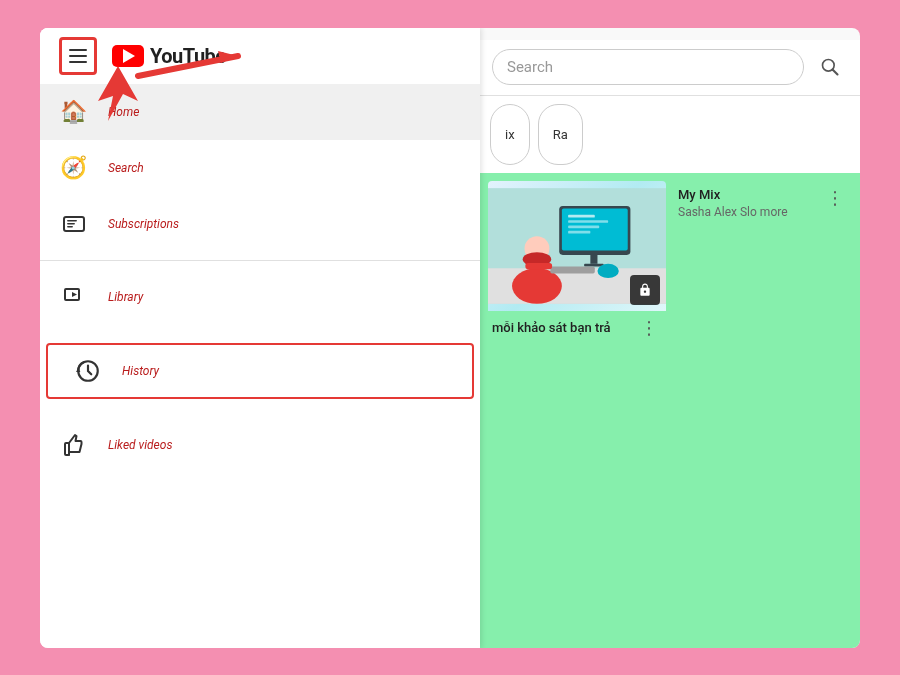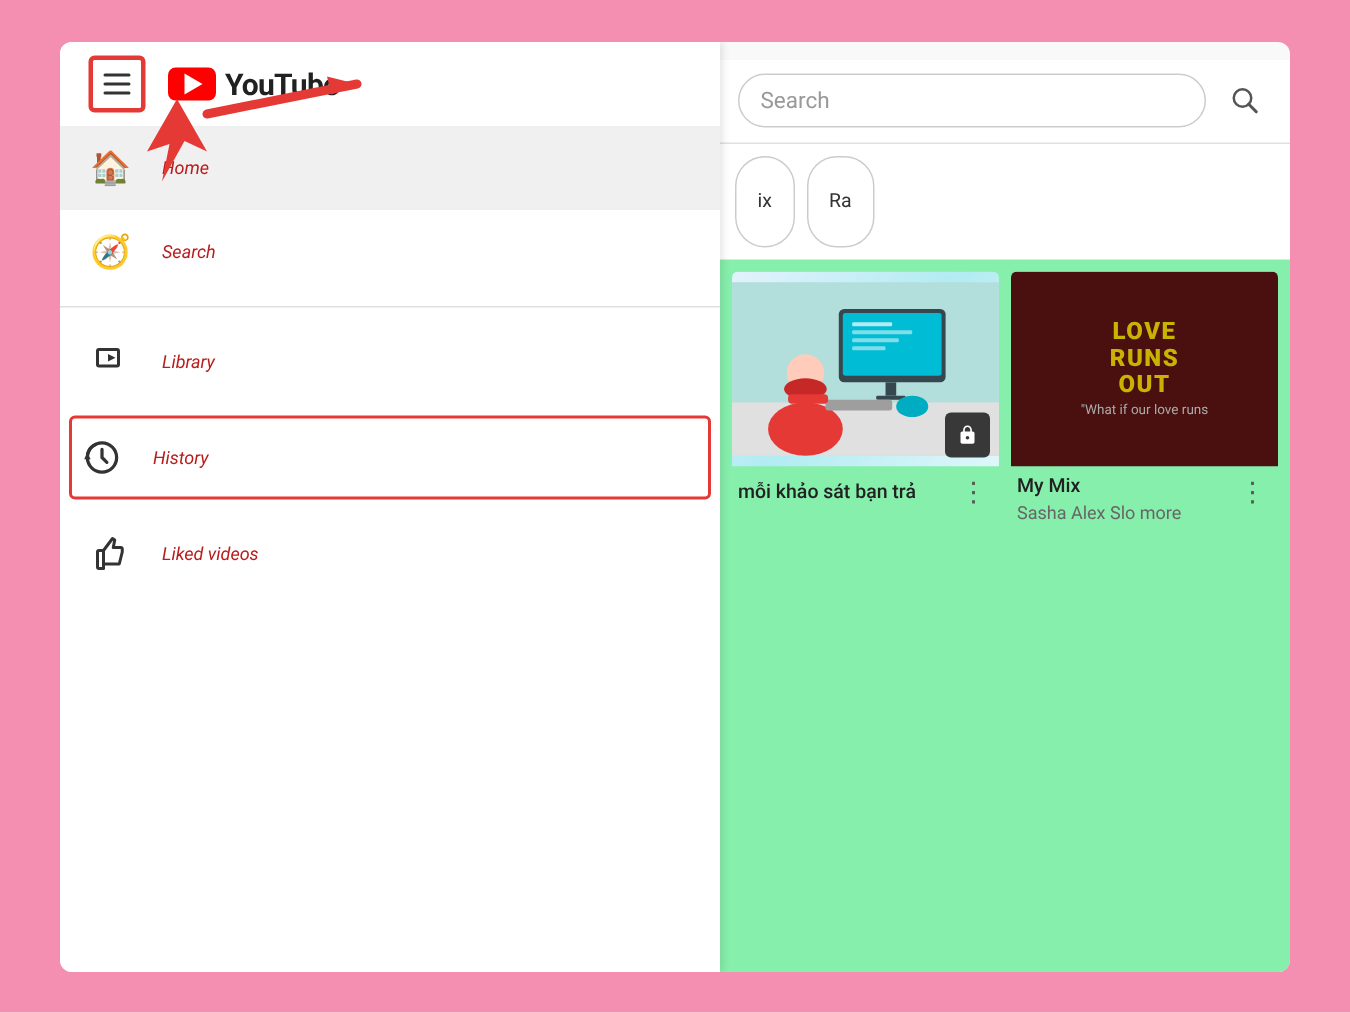--- a/index.html
+++ b/index.html
@@ -146,22 +146,22 @@
       transition: background 0.1s;
     }
 
     .nav-item.active {
       background: #f0f0f0;
     }
 
     .nav-item.highlighted {
       border: 2.5px solid #e53935;
       border-radius: 4px;
-      margin: 8px 6px;
-      padding: 12px 6px;
+      margin: 18px 6px;
+      padding: 12px 26px;
     }
 
     .nav-icon {
       width: 28px;
       height: 28px;
       display: flex;
       align-items: center;
       justify-content: center;
       font-size: 22px;
       color: #333;
@@ -382,20 +382,31 @@
       <div class="nav-item active">
         <div class="nav-icon">🏠</div>
         <span class="nav-label">Home</span>
       </div>
 
       <div class="nav-item">
         <div class="nav-icon">🧭</div>
         <span class="nav-label">Search</span>
       </div>
 
+      <div class="nav-item">
+        <div class="nav-icon" style="font-size:16px;">
+          <svg width="24" height="24" viewBox="0 0 24 24" fill="none">
+            <rect x="2" y="5" width="20" height="14" rx="2" stroke="#333" stroke-width="2"></rect>
+            <rect x="5" y="8" width="10" height="1.5" rx="1" fill="#333"></rect>
+            <rect x="5" y="11" width="8" height="1.5" rx="1" fill="#333"></rect>
+            <rect x="5" y="14" width="6" height="1.5" rx="1" fill="#333"></rect>
+          </svg>
+        </div>
+        <span class="nav-label">Subscriptions</span>
+      </div>
 
       <div class="nav-divider"></div>
 
       <div class="nav-item">
         <div class="nav-icon" style="font-size:16px;">
           <svg width="24" height="24" viewBox="0 0 24 24" fill="none">
             <rect x="3" y="4" width="14" height="11" rx="1" stroke="#333" stroke-width="2"></rect>
             <polygon points="10,7 10,12 15,9.5" fill="#333"></polygon>
           </svg>
         </div>
@@ -494,32 +505,20 @@
         </div>
         <div class="video-info">
           <div style="position:relative;">
             <span class="video-title">mỗi khảo sát bạn trả</span>
             <div class="three-dot" style="position:static;display:inline-block;float:right;margin-right:4px;">⋮</div>
           </div>
         </div>
       </div>
 
       <div class="video-card">
-        <div class="video-thumb">
-          <div class="thumb-album">
-            <div>
-              <div class="album-text">
-                <div>LOVE</div>
-                <div>RUNS</div>
-                <div>OUT</div>
-              </div>
-              <div class="album-sub">"What if our love runs</div>
-            </div>
-          </div>
-        </div>
         <div class="video-info">
           <div style="display:flex;align-items:flex-start;justify-content:space-between;">
             <div>
               <div class="video-title">My Mix</div>
               <div class="video-channel">Sasha Alex Slo more</div>
             </div>
             <div style="font-size:18px;color:#555;cursor:pointer;margin-right:4px;">⋮</div>
           </div>
         </div>
       </div>

